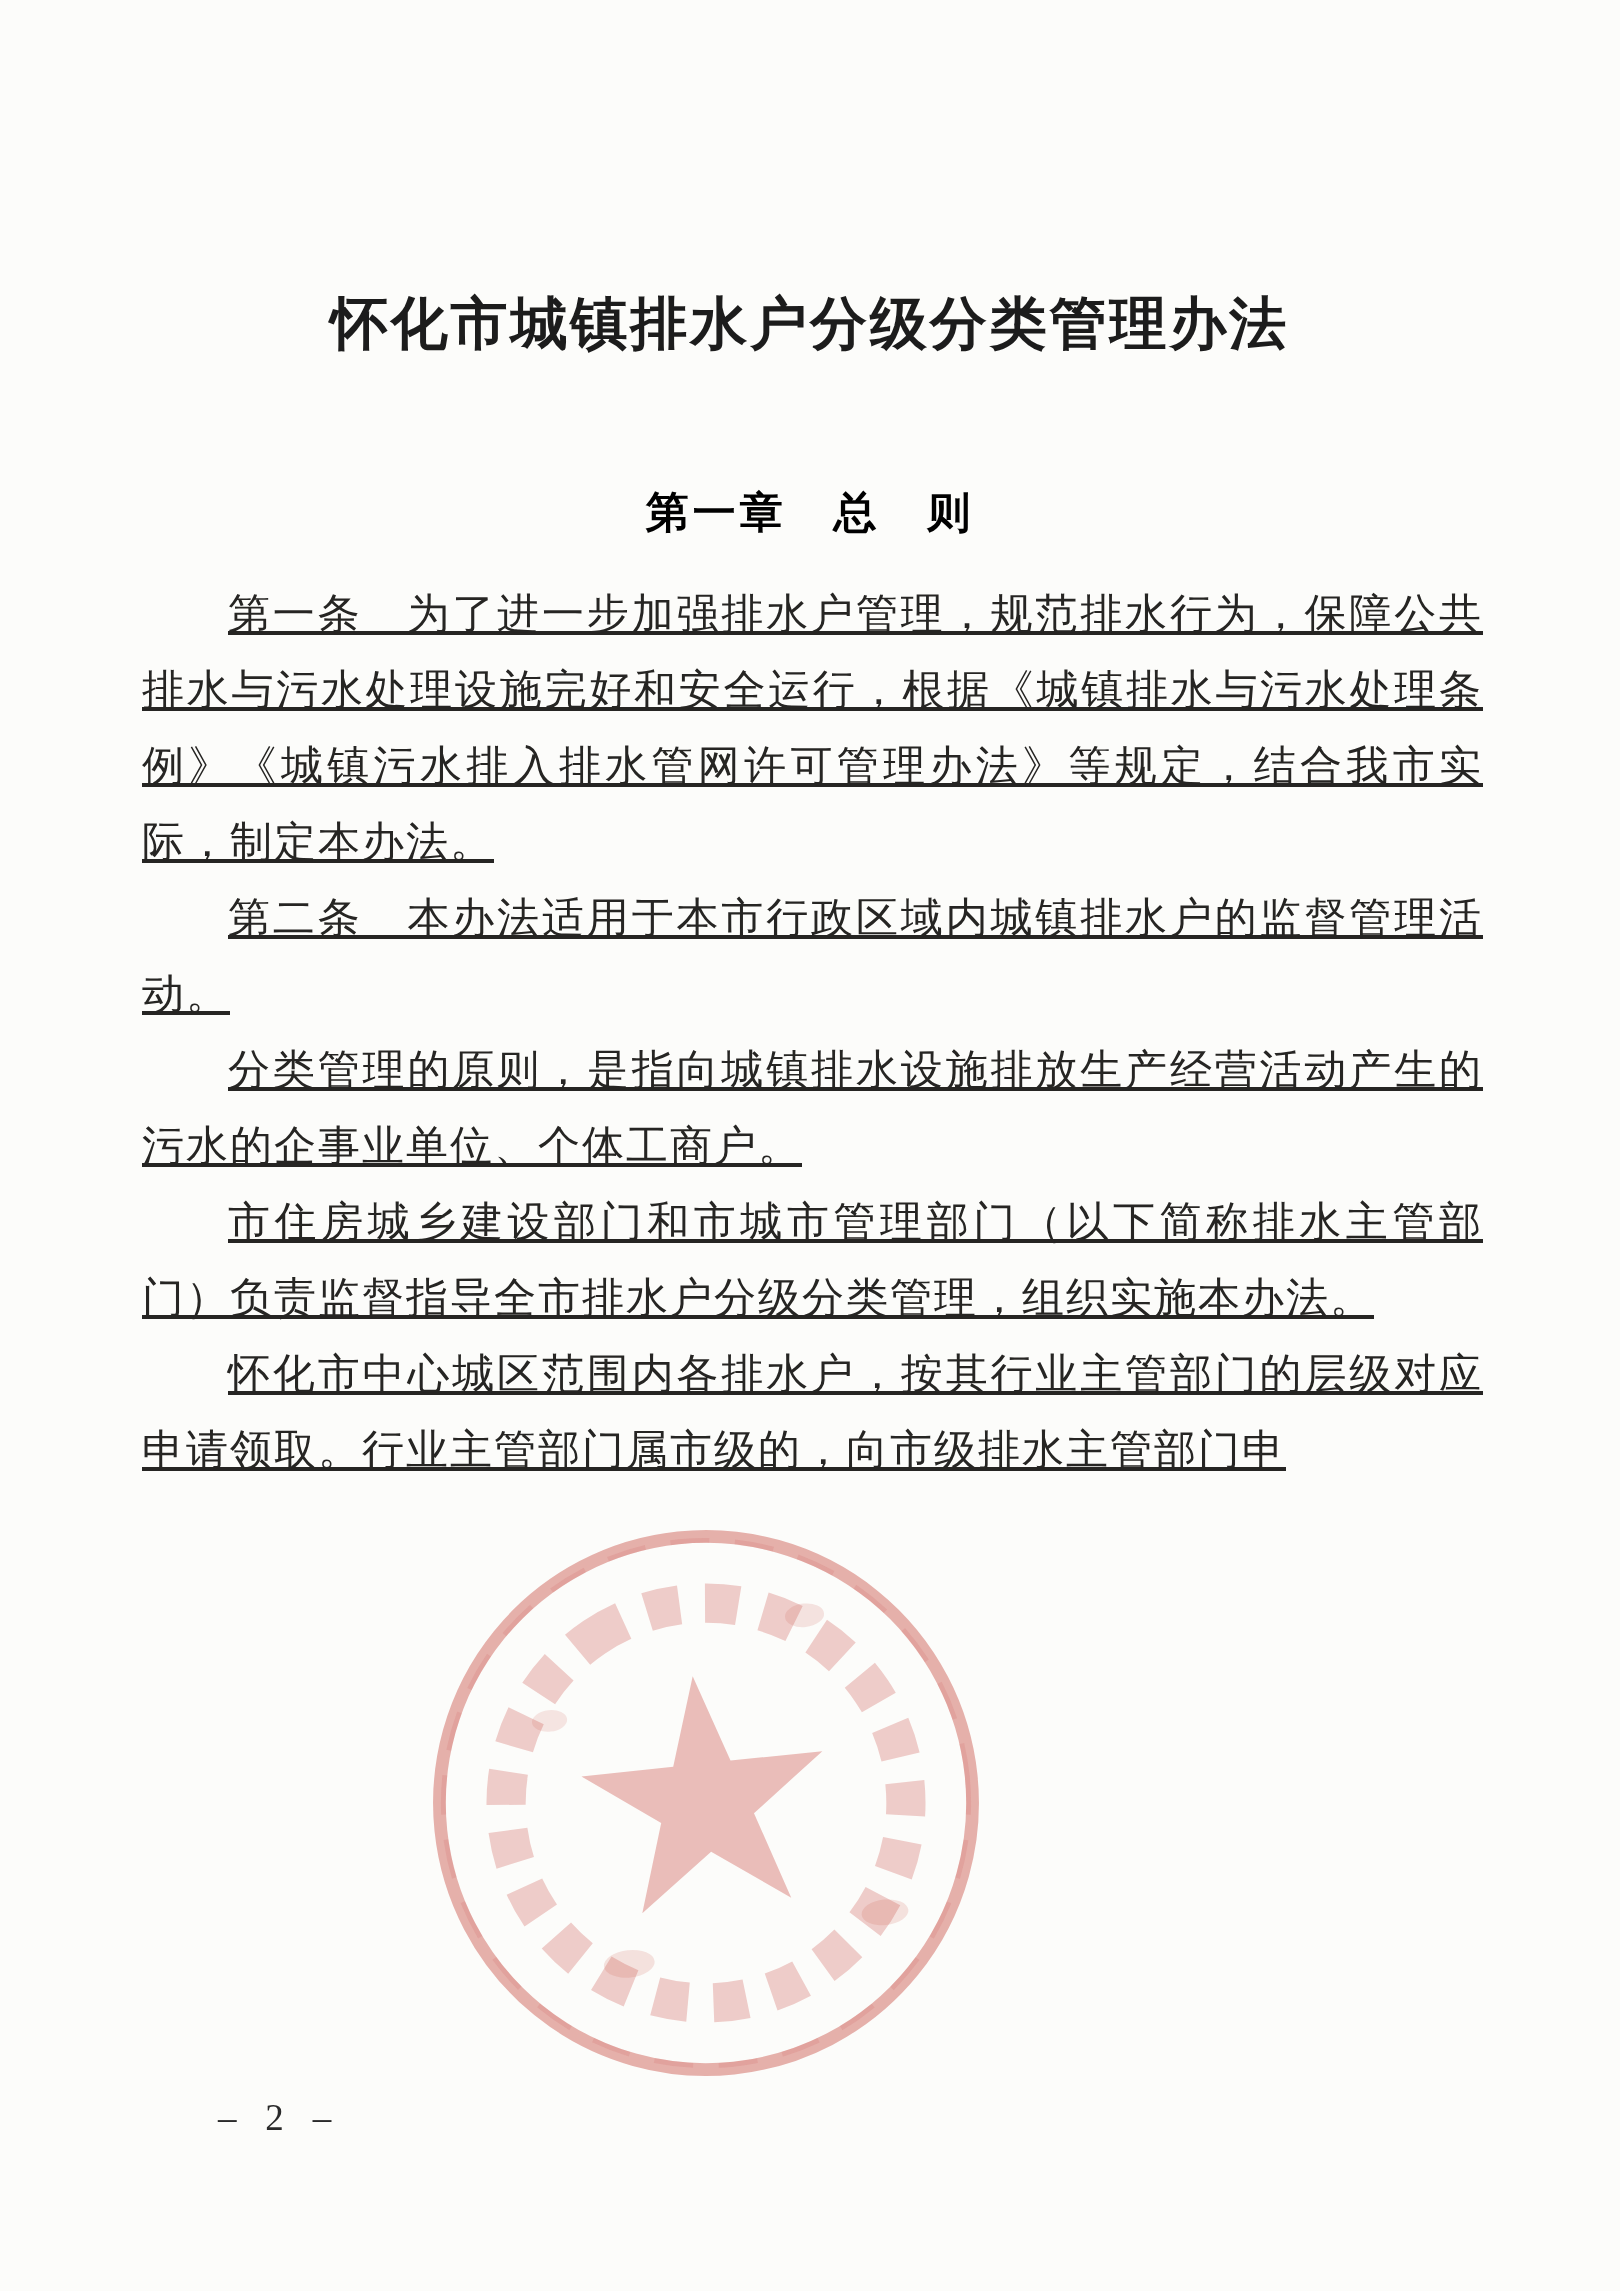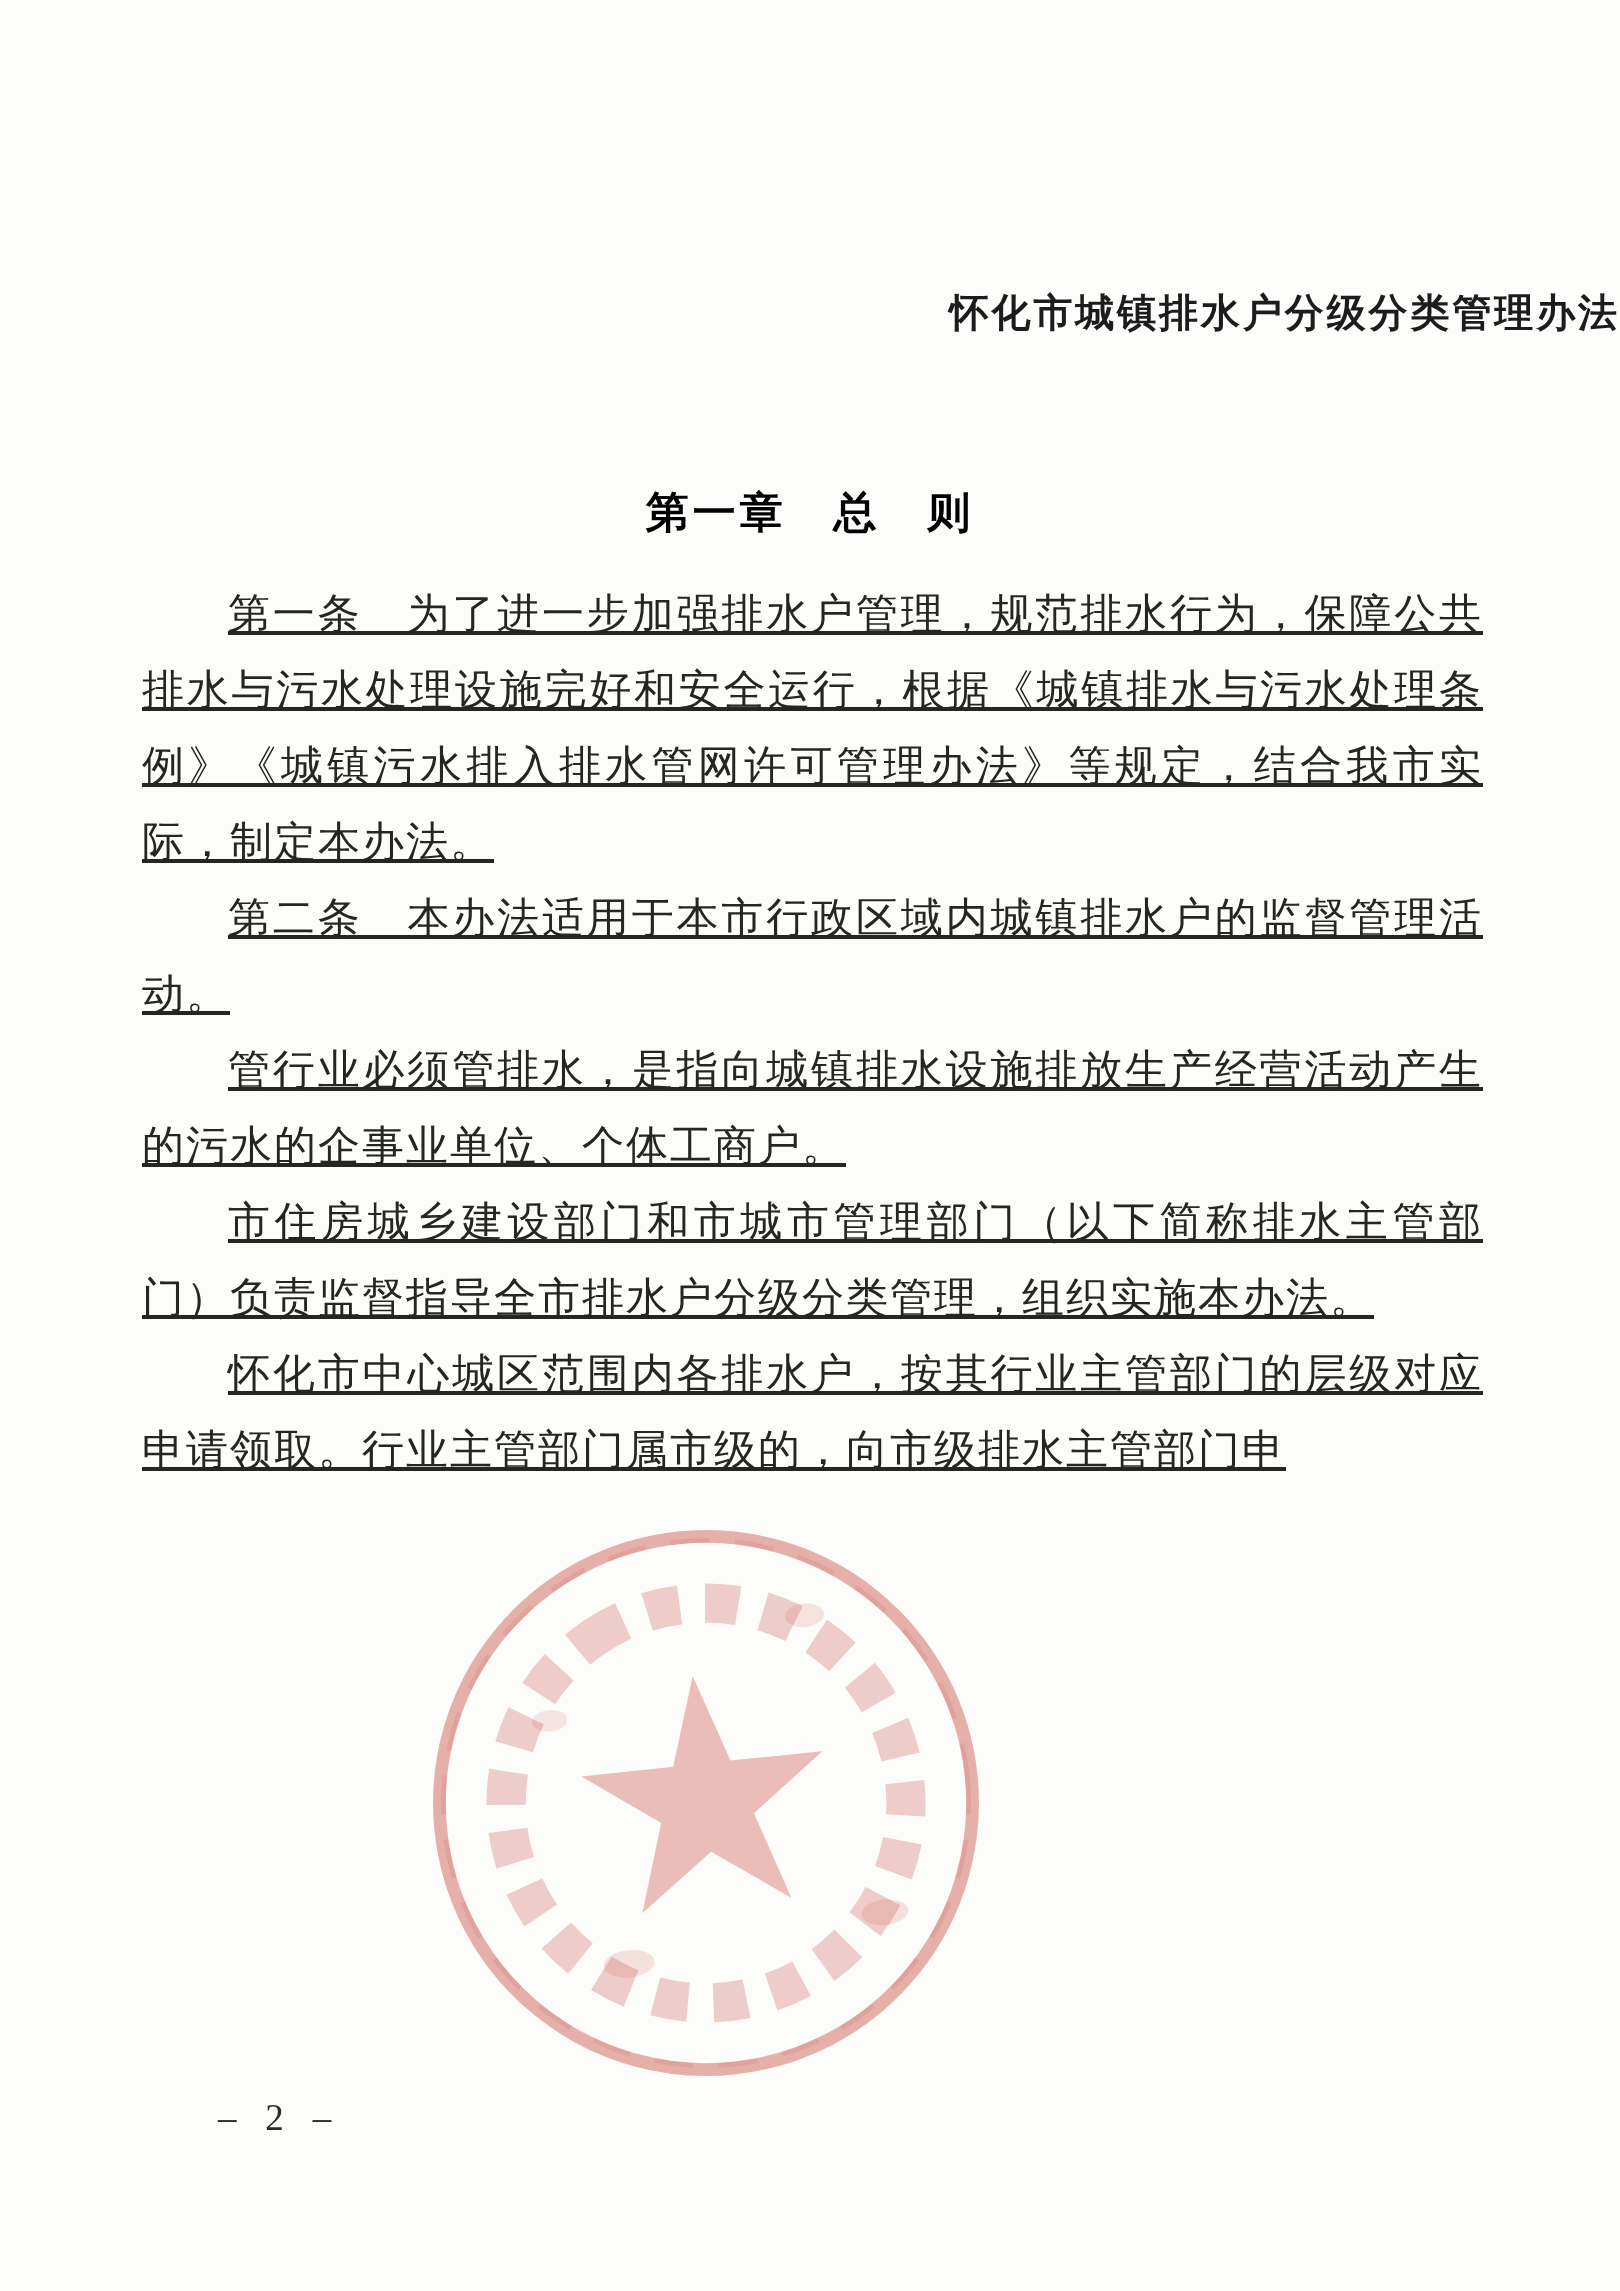--- a/index.html
+++ b/index.html
@@ -11,22 +11,22 @@
   .page{
     position:relative;
     width:1620px;height:2292px;
     background:#fcfcfa;
     overflow:hidden;
   }
   .doc-title{
     position:absolute;
     left:0;right:0;
     top:286px;
-    text-align:right;
-    font-size:39px;
+    text-align:center;
+    font-size:57px;
     font-weight:700;
     color:#1c1c1c;
     letter-spacing:2.9px;
     white-space:nowrap;
   }
   .chapter-heading{
     position:absolute;
     left:0;right:0;
     top:484px;
     text-align:center;
@@ -76,21 +76,21 @@
 
 <div class="page">
 
   <div class="doc-title">怀化市城镇排水户分级分类管理办法</div>
 
   <div class="chapter-heading">第一章　总　则</div>
 
   <div class="body-text">
     <p>第一条　为了进一步加强排水户管理，规范排水行为，保障公共排水与污水处理设施完好和安全运行，根据《城镇排水与污水处理条例》《城镇污水排入排水管网许可管理办法》等规定，结合我市实际，制定本办法。</p>
     <p>第二条　本办法适用于本市行政区域内城镇排水户的监督管理活动。</p>
-    <p>管行业必须管排水，是指向城镇排水设施排放生产经营活动产生的污水的企事业单位、个体工商户。</p>
+    <p>分类管理的原则，是指向城镇排水设施排放生产经营活动产生的污水的企事业单位、个体工商户。</p>
     <p>市住房城乡建设部门和市城市管理部门（以下简称排水主管部门）负责监督指导全市排水户分级分类管理，组织实施本办法。</p>
     <p>怀化市中心城区范围内各排水户，按其行业主管部门的层级对应申请领取。行业主管部门属市级的，向市级排水主管部门申</p>
   </div>
 
   <svg class="seal" viewBox="0 0 600 600" xmlns="http://www.w3.org/2000/svg">
     <g transform="rotate(-6 300 300)">
 
       <circle cx="300" cy="300" r="272" fill="none" stroke="#c9473e" stroke-width="13" opacity="0.42"></circle>
 
       <circle cx="300" cy="300" r="268" fill="none" stroke="#d4655c" stroke-width="5" opacity="0.18" stroke-dasharray="40 26"></circle>

